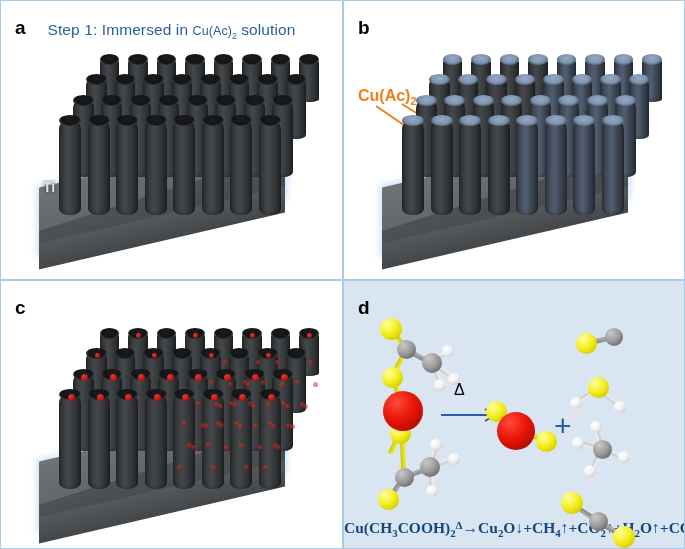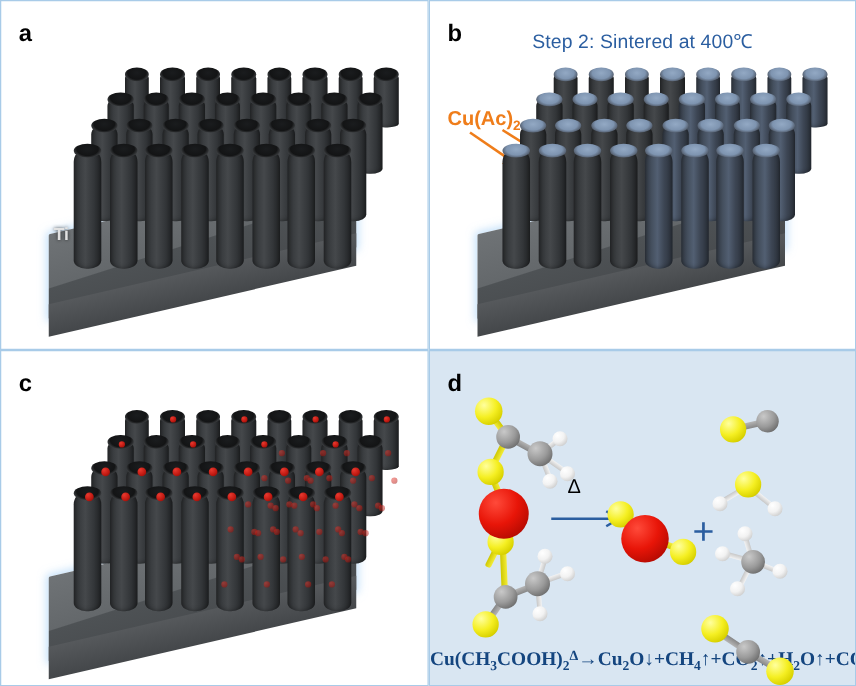--- a/index.html
+++ b/index.html
@@ -193,20 +193,21 @@
   .equation sub { font-size: .7em; }
   .equation .tri { font-size: .72em; vertical-align: .35em; }
 </style>
 </head>
 <body>
 
 <div class="figure">
 
   <div class="panel">
     <div class="panel-letter">a</div>
+    <div class="panel-title"><span>Step 1: Immersed in </span><span class="small"><span>Cu(Ac)</span><sub>2</sub></span><span> solution</span></div>
 
     <div class="scene">
       <div class="slab"></div>
       <div class="slab-front"></div>
       <div id="a-tubes">
           <div class="tube" style="left: 98.5px; top: 56.5px; width: 19.8px; height: 44px; z-index: 78;"></div>
           <div class="tube" style="left: 127px; top: 56.5px; width: 19.8px; height: 44px; z-index: 77;"></div>
           <div class="tube" style="left: 155.5px; top: 56.5px; width: 19.8px; height: 44px; z-index: 76;"></div>
           <div class="tube" style="left: 184px; top: 56.5px; width: 19.8px; height: 44px; z-index: 75;"></div>
           <div class="tube" style="left: 212.5px; top: 56.5px; width: 19.8px; height: 44px; z-index: 74;"></div>
@@ -238,21 +239,20 @@
           <div class="tube" style="left: 229px; top: 118px; width: 22px; height: 96px; z-index: 102;"></div>
           <div class="tube" style="left: 257.5px; top: 118px; width: 22px; height: 96px; z-index: 101;"></div>
         </div>
       <div class="scene-label label-nta"><span>TiO</span><sub>2</sub><span> NTAs</span></div>
       <div class="scene-label label-ti">Ti</div>
     </div>
   </div>
 
   <div class="panel">
     <div class="panel-letter">b</div>
-    <div class="panel-title">Step 2: Sintered at 400℃</div>
 
     <div class="scene">
       <div class="slab" style="left:38px"></div>
       <div class="slab-front"></div>
       <div id="b-tubes">
           <div class="tube filled" style="left: 98.5px; top: 56.5px; width: 19.8px; height: 44px; z-index: 78;"></div>
           <div class="tube filled" style="left: 127px; top: 56.5px; width: 19.8px; height: 44px; z-index: 77;"></div>
           <div class="tube filled" style="left: 155.5px; top: 56.5px; width: 19.8px; height: 44px; z-index: 76;"></div>
           <div class="tube filled" style="left: 184px; top: 56.5px; width: 19.8px; height: 44px; z-index: 75;"></div>
           <div class="tube solution filled" style="left: 212.5px; top: 56.5px; width: 19.8px; height: 44px; z-index: 74;"></div>

